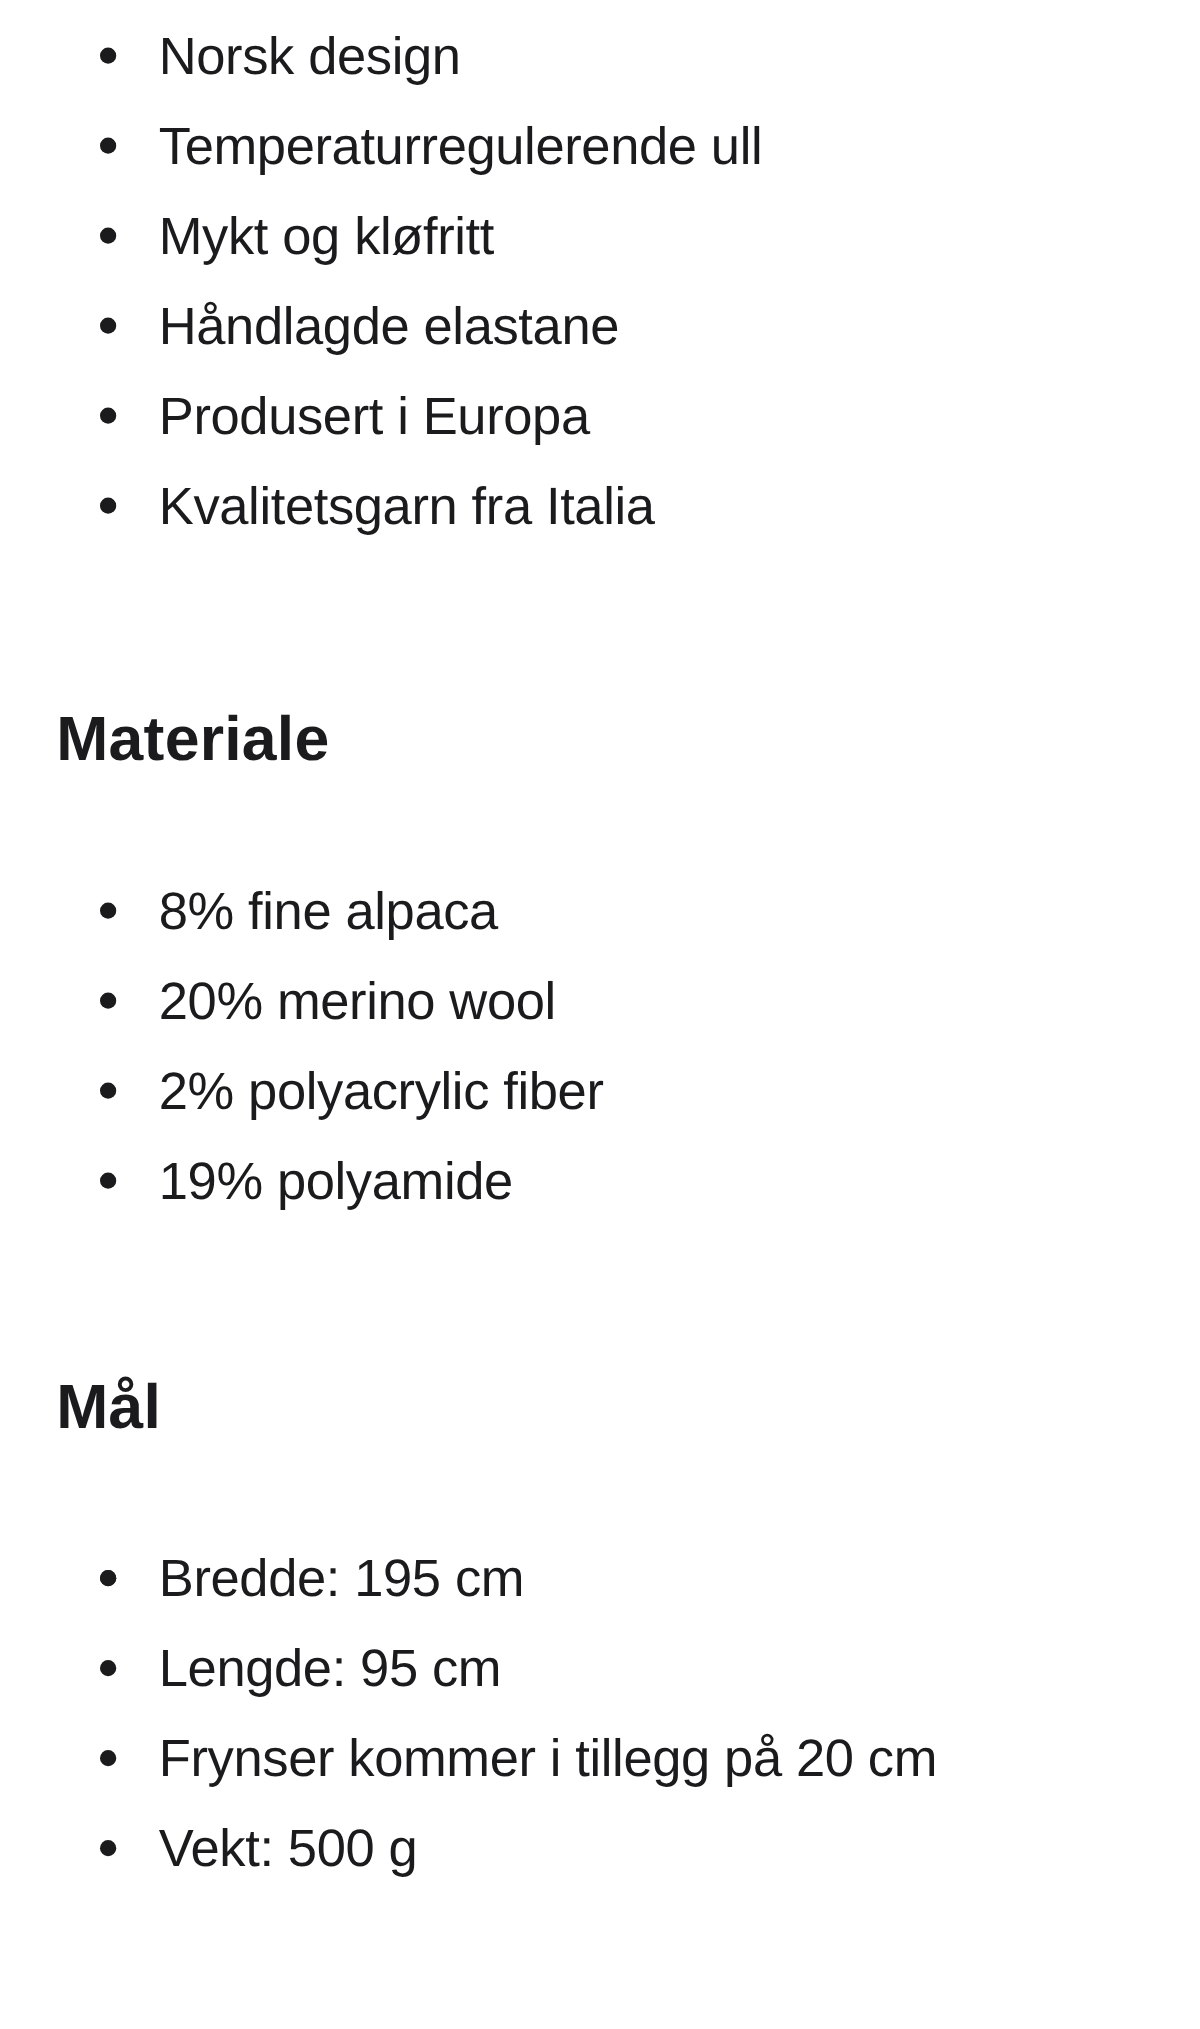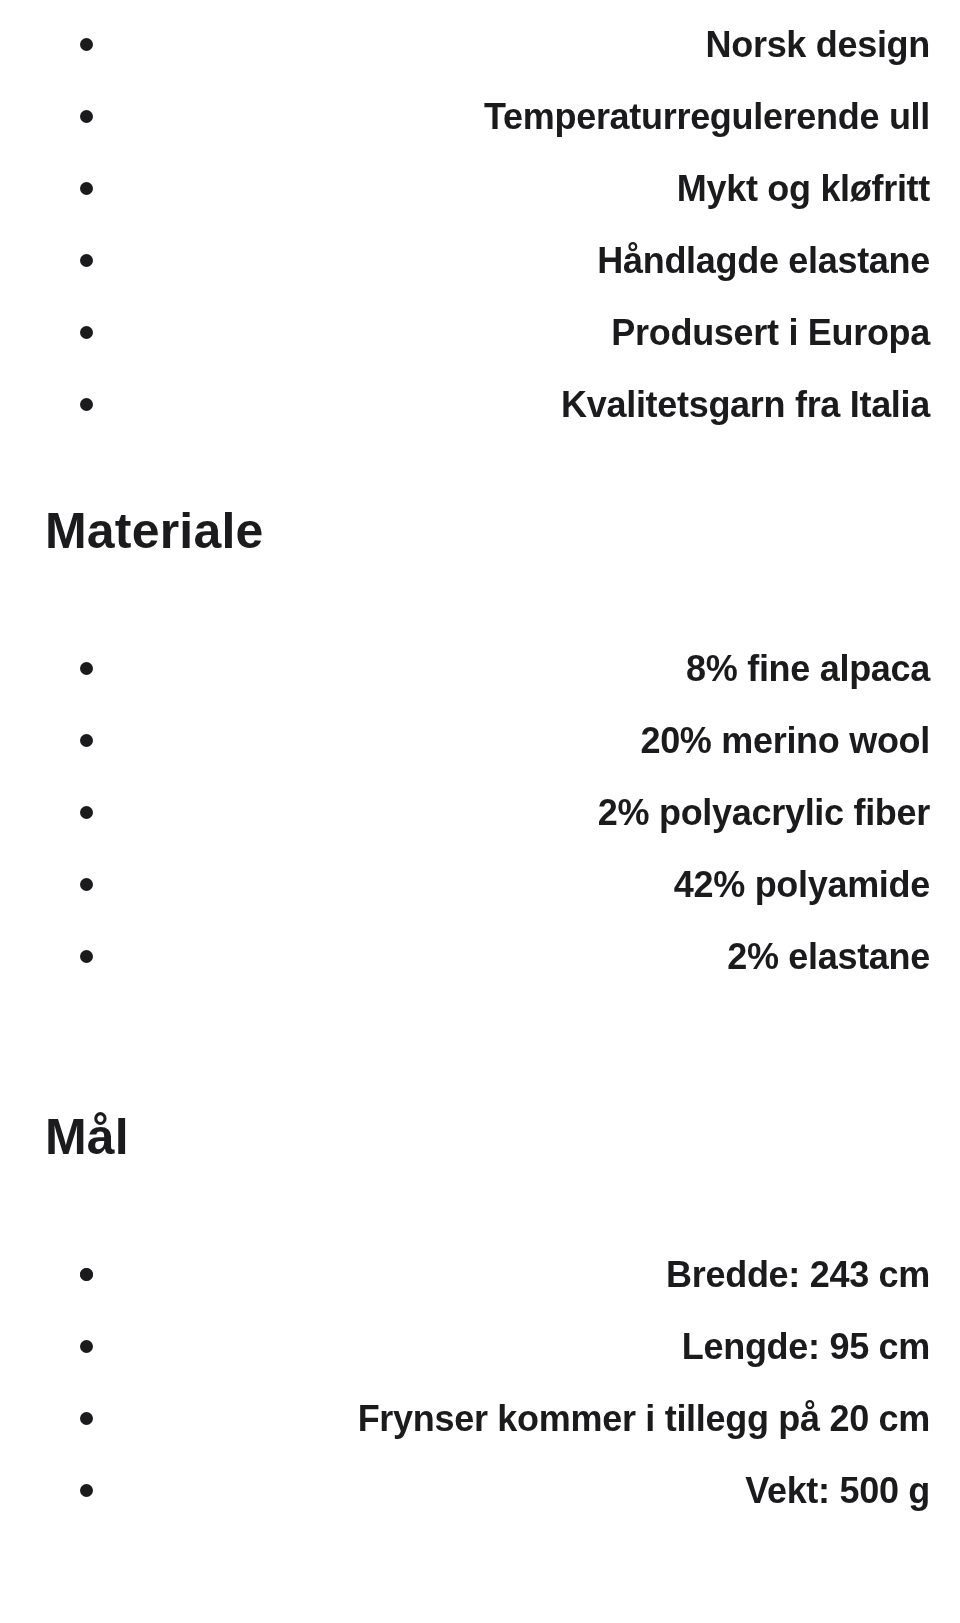--- a/index.html
+++ b/index.html
@@ -21,45 +21,44 @@
     font-family: "Liberation Sans", sans-serif;
   }
   ul.bullet-list {
     list-style: none;
     margin: 0;
     padding: 0;
   }
   ul.bullet-list li {
     position: relative;
     padding-left: 82px;
-    font-size: 36px;
+    font-size: 42px;
     line-height: 72px;
     letter-spacing: -0.3px;
     white-space: nowrap;
-    font-weight: 700;
-    text-align: right;
+    font-weight: 400;
   }
   .dot {
     position: absolute;
     left: 35px;
     top: 29px;
     width: 13px;
     height: 13px;
     border-radius: 50%;
     background: currentColor;
   }
   h2.section-heading {
     font-size: 50px;
     line-height: 64px;
     font-weight: 700;
     letter-spacing: 0.2px;
     margin: 0;
     color: var(--text);
   }
-  h2.heading-materials { margin: 58px 0 70px 0; }
+  h2.heading-materials { margin: 118px 0 70px 0; }
   h2.heading-measurements { margin: 112px 0 70px 0; }
 </style>
 </head>
 <body>
 
 <div class="page">
 
   <ul class="bullet-list">
     <li>
       <span class="dot"></span>
@@ -97,37 +96,33 @@
     <li>
       <span class="dot"></span>
       <span>20% merino wool</span>
     </li>
     <li>
       <span class="dot"></span>
       <span>2% polyacrylic fiber</span>
     </li>
     <li>
       <span class="dot"></span>
-      <span>42% polyamide</span>
-    </li>
-    <li>
-      <span class="dot"></span>
-      <span>2% elastane</span>
+      <span>19% polyamide</span>
     </li>
   </ul>
 
   <h2 class="section-heading heading-measurements">Mål</h2>
 
   <ul class="bullet-list">
     <li>
       <span class="dot"></span>
     </li>
     <li>
       <span class="dot"></span>
-      <span>Bredde: 243 cm</span>
+      <span>Bredde: 195 cm</span>
     </li>
     <li>
       <span class="dot"></span>
       <span>Lengde: 95 cm</span>
     </li>
     <li>
       <span class="dot"></span>
       <span>Frynser kommer i tillegg på 20 cm</span>
     </li>
     <li>

